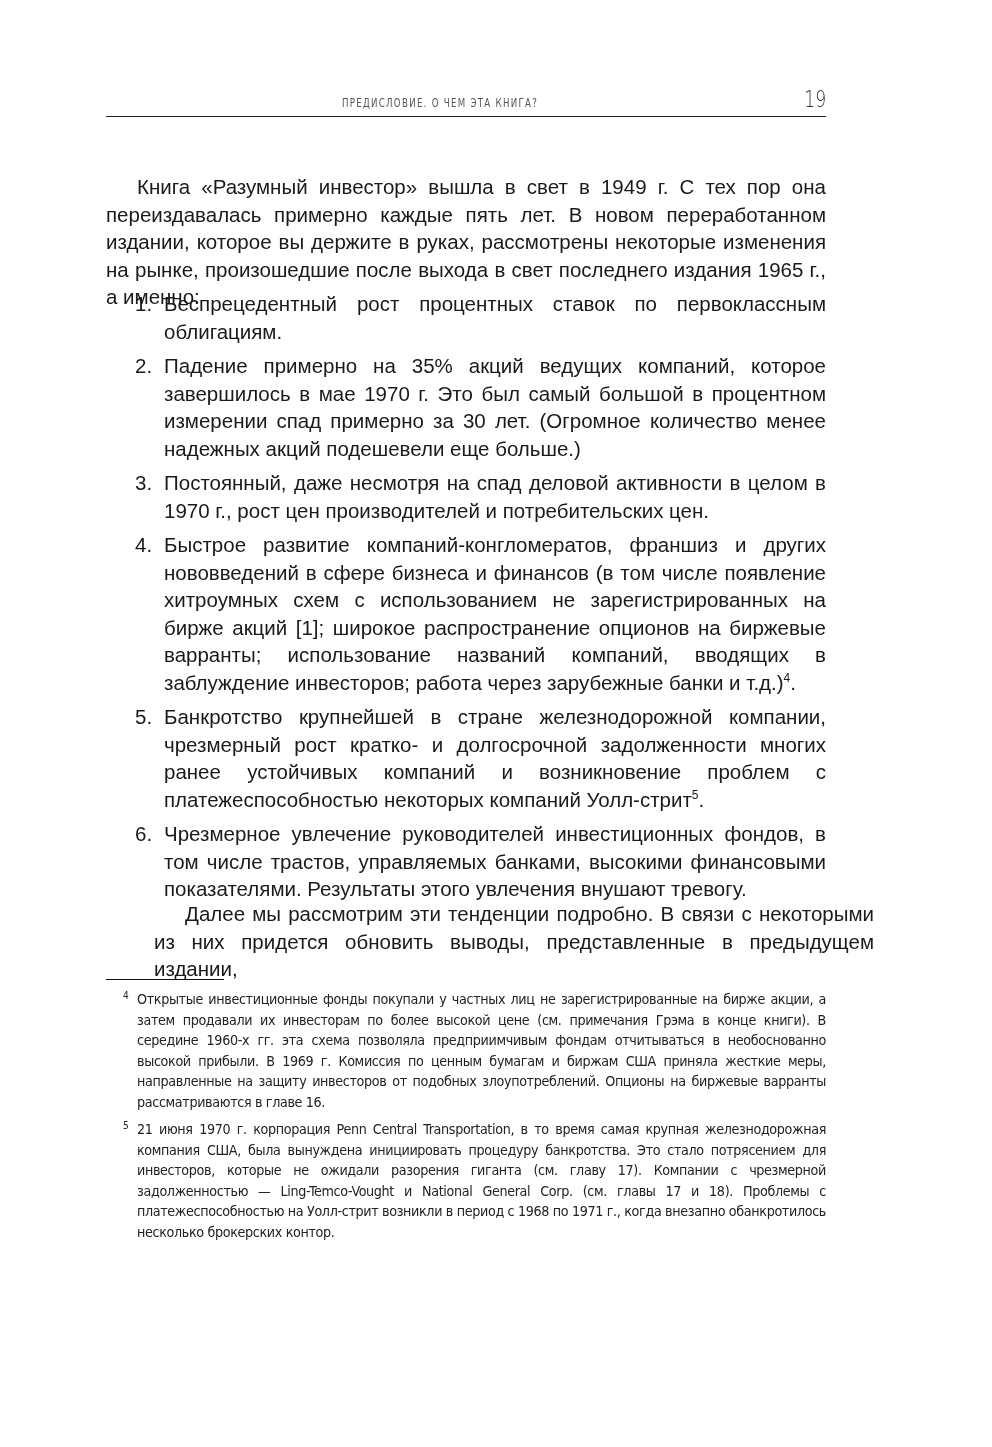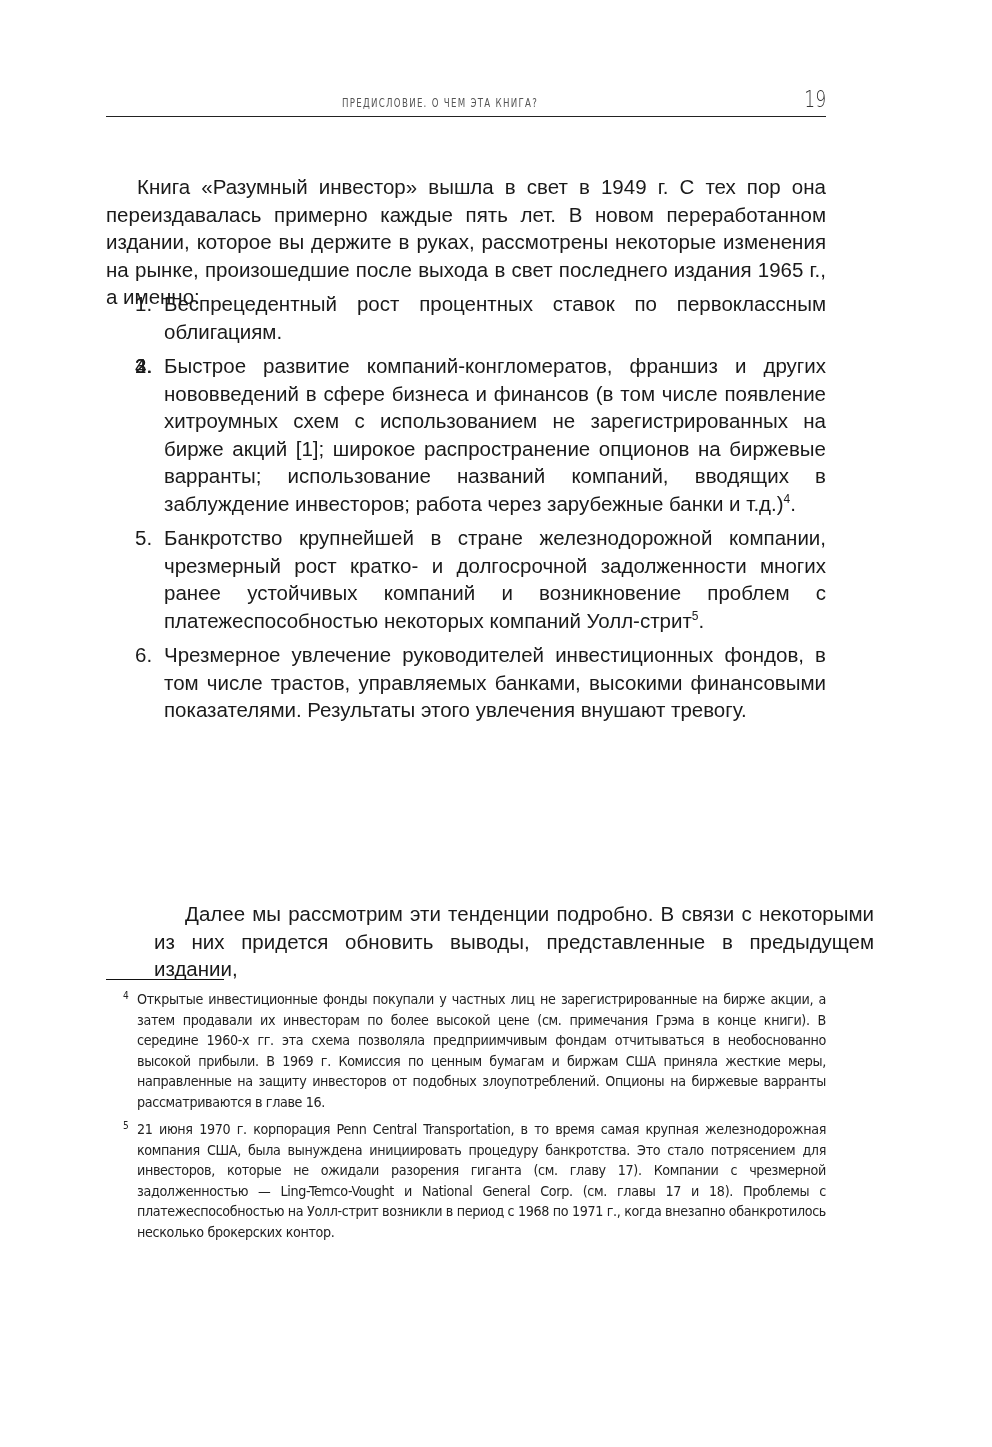--- a/index.html
+++ b/index.html
@@ -52,23 +52,25 @@
 
   <p class="para intro body-text">Книга «Разумный инвестор» вышла в свет в 1949 г. С тех пор она переиздавалась примерно каждые пять лет. В новом переработанном издании, которое вы держите в руках, рассмотрены некоторые изменения на рынке, произошедшие после выхода в свет последнего издания 1965 г., а именно:</p>
 
   <ol class="list body-text">
     <li>
       <span class="num">1.</span>
       <span>Беспрецедентный рост процентных ставок по первоклассным облигациям.</span>
     </li>
     <li>
       <span class="num">2.</span>
+      <span>Падение примерно на 35% акций ведущих компаний, которое завершилось в мае 1970 г. Это был самый большой в процентном измерении спад примерно за 30 лет. (Огромное количество менее надежных акций подешевели еще больше.)</span>
     </li>
     <li>
       <span class="num">3.</span>
+      <span>Постоянный, даже несмотря на спад деловой активности в целом в 1970 г., рост цен производителей и потребительских цен.</span>
     </li>
     <li>
       <span class="num">4.</span>
       <span>Быстрое развитие компаний-конгломератов, франшиз и других нововведений в сфере бизнеса и финансов (в том числе появление хитроумных схем с использованием не зарегистрированных на бирже акций [1]; широкое распространение опционов на биржевые варранты; использование названий компаний, вводящих в заблуждение инвесторов; работа через зарубежные банки и т.д.)</span><sup>4</sup><span>.</span>
     </li>
     <li>
       <span class="num">5.</span>
       <span>Банкротство крупнейшей в стране железнодорожной компании, чрезмерный рост кратко- и долгосрочной задолженности многих ранее устойчивых компаний и возникновение проблем с платежеспособностью некоторых компаний Уолл-стрит</span><sup>5</sup><span>.</span>
     </li>
     <li>

